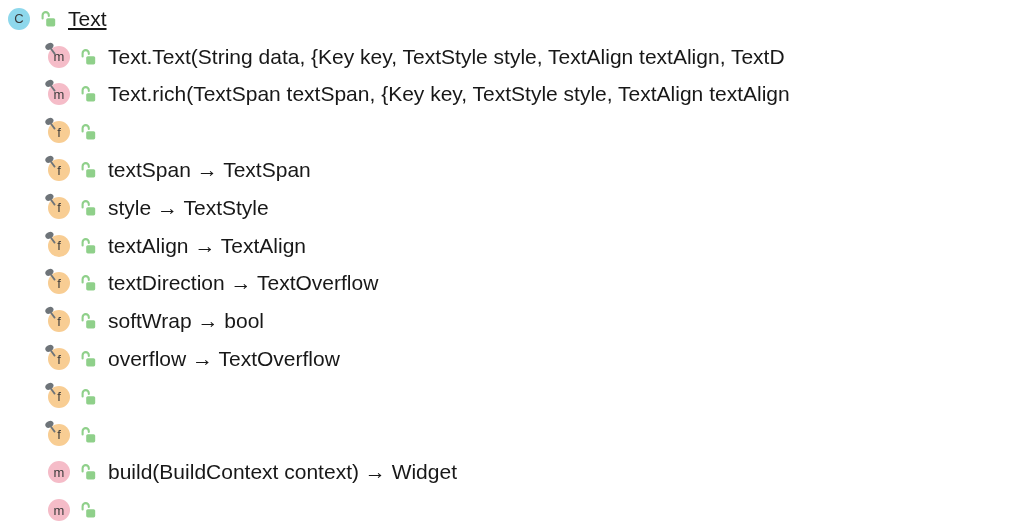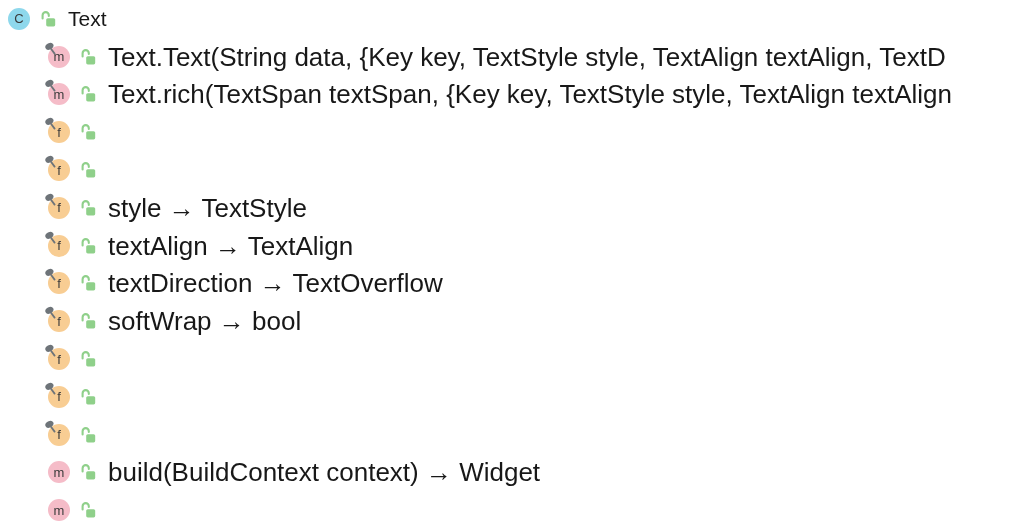--- a/index.html
+++ b/index.html
@@ -73,27 +73,27 @@
     height: 18px;
     margin-left: 10px;
     margin-right: 12px;
     display: block;
   }
 
   
   .member-text {
     flex: 0 0 auto;
     font-family: "Liberation Sans", sans-serif;
-    font-size: 26px;
+    font-size: 21px;
     line-height: 26px;
     color: #181818;
     white-space: pre;
   }
 
-  .member-row.level-0 .member-text { font-size: 21px; }
+  .member-row.level-0 .member-text { font-size: 21px; text-decoration: underline; }
 </style>
 </head>
 <body>
 
 <div id="member-list">
     <div class="member-row level-0">
       <div class="kind-badge kind-class">
         <span>C</span>
       </div>
       <svg viewBox="0 0 16 18" class="lock-icon">
@@ -148,20 +148,21 @@
         <span>f</span>
         <svg viewBox="0 0 13 13" class="pin-overlay">
           <ellipse cx="5.4" cy="4.3" rx="4.3" ry="3.1" transform="rotate(-28 5.4 4.3)" fill="#6e7479"></ellipse>
           <path d="M6.6 6.2 L10.6 11.6" stroke="#6e7479" stroke-width="1.8" stroke-linecap="round" fill="none"></path>
         </svg>
       </div>
       <svg viewBox="0 0 16 18" class="lock-icon">
         <path d="M2.6 8.4 V5.2 a3.1 3.1 0 0 1 6.2 0 V6.0" fill="none" stroke="#8fd08a" stroke-width="2.1" stroke-linecap="round"></path>
         <rect x="6.2" y="8.2" width="9.0" height="8.2" rx="1.6" fill="#8fd08a"></rect>
       </svg>
+      <span class="member-text">textSpan → TextSpan</span>
     </div>
     <div class="member-row level-1">
       <div class="kind-badge kind-field">
         <span>f</span>
         <svg viewBox="0 0 13 13" class="pin-overlay">
           <ellipse cx="5.4" cy="4.3" rx="4.3" ry="3.1" transform="rotate(-28 5.4 4.3)" fill="#6e7479"></ellipse>
           <path d="M6.6 6.2 L10.6 11.6" stroke="#6e7479" stroke-width="1.8" stroke-linecap="round" fill="none"></path>
         </svg>
       </div>
       <svg viewBox="0 0 16 18" class="lock-icon">
@@ -217,20 +218,21 @@
         <span>f</span>
         <svg viewBox="0 0 13 13" class="pin-overlay">
           <ellipse cx="5.4" cy="4.3" rx="4.3" ry="3.1" transform="rotate(-28 5.4 4.3)" fill="#6e7479"></ellipse>
           <path d="M6.6 6.2 L10.6 11.6" stroke="#6e7479" stroke-width="1.8" stroke-linecap="round" fill="none"></path>
         </svg>
       </div>
       <svg viewBox="0 0 16 18" class="lock-icon">
         <path d="M2.6 8.4 V5.2 a3.1 3.1 0 0 1 6.2 0 V6.0" fill="none" stroke="#8fd08a" stroke-width="2.1" stroke-linecap="round"></path>
         <rect x="6.2" y="8.2" width="9.0" height="8.2" rx="1.6" fill="#8fd08a"></rect>
       </svg>
+      <span class="member-text">overflow → TextOverflow</span>
     </div>
     <div class="member-row level-1">
       <div class="kind-badge kind-field">
         <span>f</span>
         <svg viewBox="0 0 13 13" class="pin-overlay">
           <ellipse cx="5.4" cy="4.3" rx="4.3" ry="3.1" transform="rotate(-28 5.4 4.3)" fill="#6e7479"></ellipse>
           <path d="M6.6 6.2 L10.6 11.6" stroke="#6e7479" stroke-width="1.8" stroke-linecap="round" fill="none"></path>
         </svg>
       </div>
       <svg viewBox="0 0 16 18" class="lock-icon">

